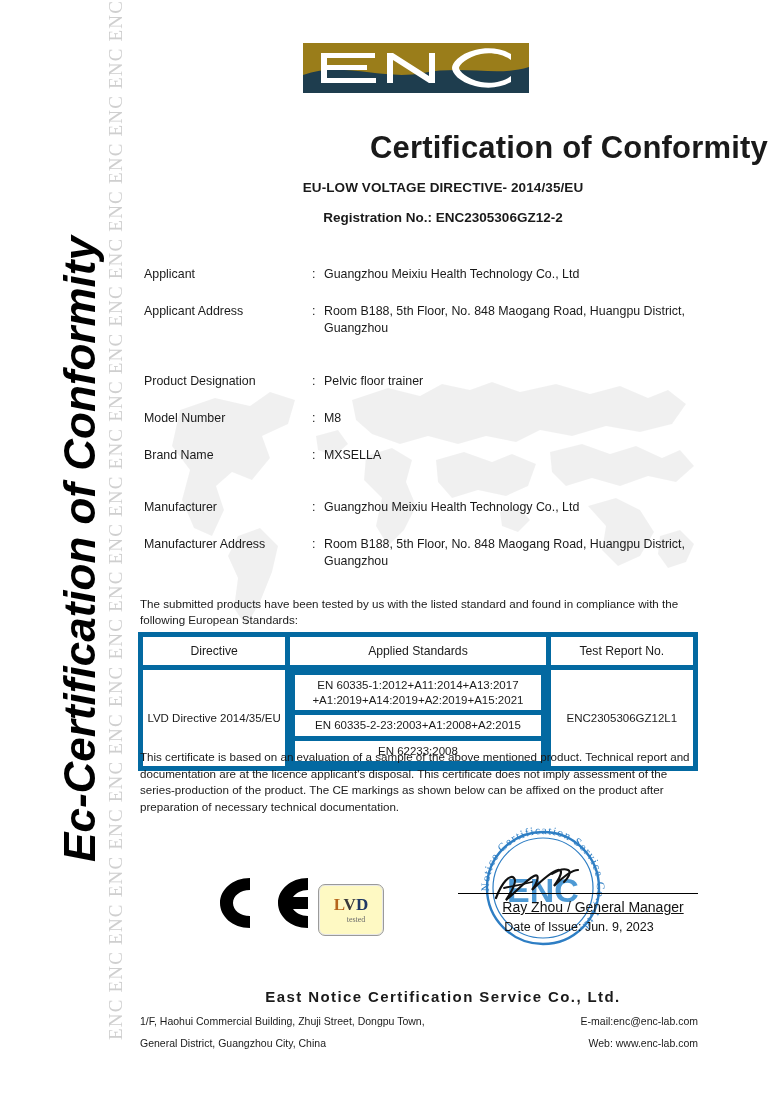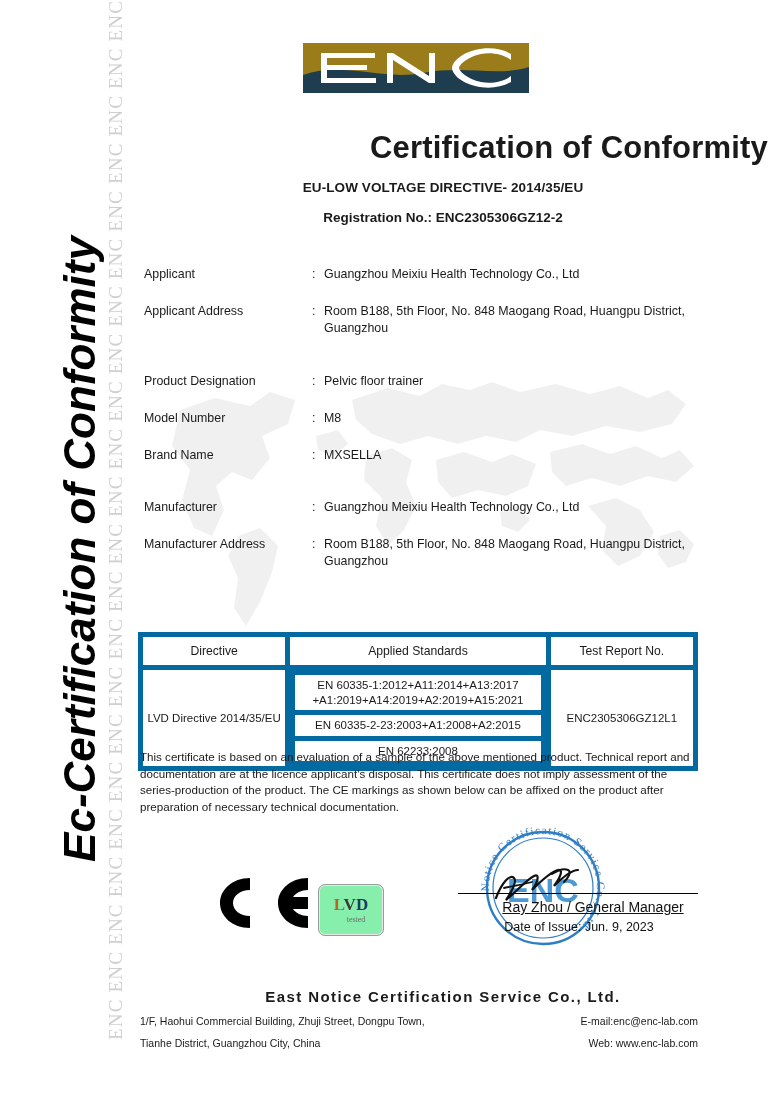--- a/index.html
+++ b/index.html
@@ -86,21 +86,21 @@
   
   #statement{
     position:absolute;left:22px;top:749px;width:562px;
     font-size:11.6px;line-height:16.5px;
   }
 
   
   #ce-mark{position:absolute;left:90px;top:872px;width:110px;height:62px;}
   #lvd-box{
     position:absolute;left:200px;top:884px;width:64px;height:50px;
-    border:1.5px solid #9a9a9a;border-radius:7px;background:#86efac;
+    border:1.5px solid #9a9a9a;border-radius:7px;background:#fef9c3;
     box-shadow:inset 0 0 0 1px #e8e8e8;
     display:flex;flex-direction:column;align-items:center;justify-content:center;
   }
   #lvd-box .lvd{font-family:"Liberation Serif",serif;font-weight:bold;font-size:17px;line-height:17px;}
   #lvd-box .lvd .l{color:#b5651d;}
   #lvd-box .lvd .v{color:#3a3a3a;}
   #lvd-box .lvd .d{color:#1f3864;}
   #lvd-box .tested{font-family:"Liberation Serif",serif;font-size:8px;color:#6b6b6b;margin-top:2px;margin-left:10px;}
 
   
@@ -201,20 +201,21 @@
     <span class="lbl">Manufacturer</span>
     <span class="col">:</span>
     <span class="val">Guangzhou Meixiu Health Technology Co., Ltd</span>
   </div>
   <div class="field" style="top:536px">
     <span class="lbl">Manufacturer Address</span>
     <span class="col">:</span>
     <span class="val">Room B188, 5th Floor, No. 848 Maogang Road, Huangpu District, Guangzhou</span>
   </div>
 
+  <div id="intro">The submitted products have been tested by us with the listed standard and found in compliance with the following European Standards:</div>
 
   <table id="std-table">
     <thead>
       <tr>
         <td class="col-dir">Directive</td>
         <td class="col-std">Applied Standards</td>
         <td class="col-rep">Test Report No.</td>
       </tr>
     </thead>
     <tbody>
@@ -268,17 +269,17 @@
     <path d="M36,66 C46,64 56,62 64,60" fill="none" stroke="#111" stroke-width="1.8" stroke-linecap="round"></path>
     <path d="M84,52 C90,48 96,46 100,48 C104,50 100,56 96,60" fill="none" stroke="#111" stroke-width="2" stroke-linecap="round"></path>
   </svg>
 
   <div id="sig-line"></div>
   <div id="sig-name">Ray Zhou / General Manager</div>
   <div id="sig-date">Date of Issue: Jun. 9, 2023</div>
 
   <div id="footer-company">East Notice Certification Service Co., Ltd.</div>
   <div id="footer-addr1">1/F, Haohui Commercial Building, Zhuji Street, Dongpu Town,</div>
-  <div id="footer-addr2">Tianhe District, Guangzhou City, China</div>
+  <div id="footer-addr2">General District, Guangzhou City, China</div>
   <div id="footer-email">E-mail:enc@enc-lab.com</div>
   <div id="footer-web">Web: www.enc-lab.com</div>
 
 </div>
 
 </body></html>

